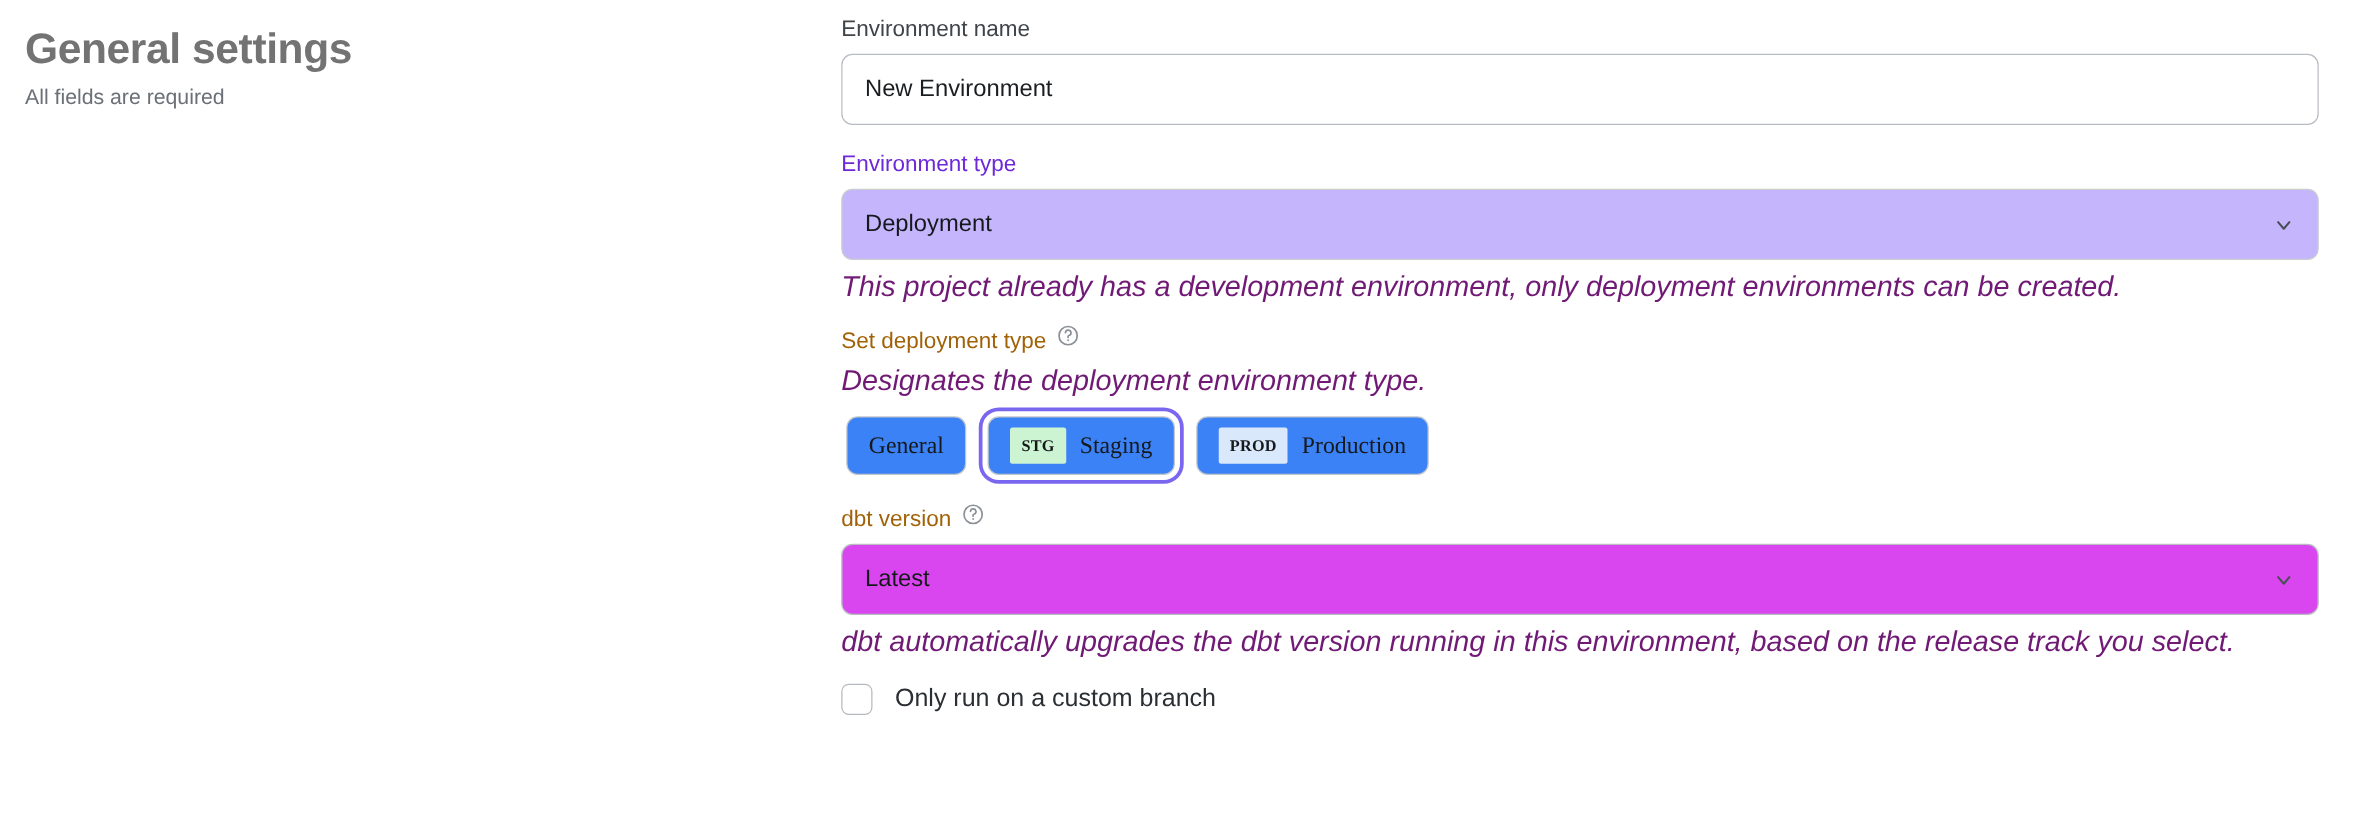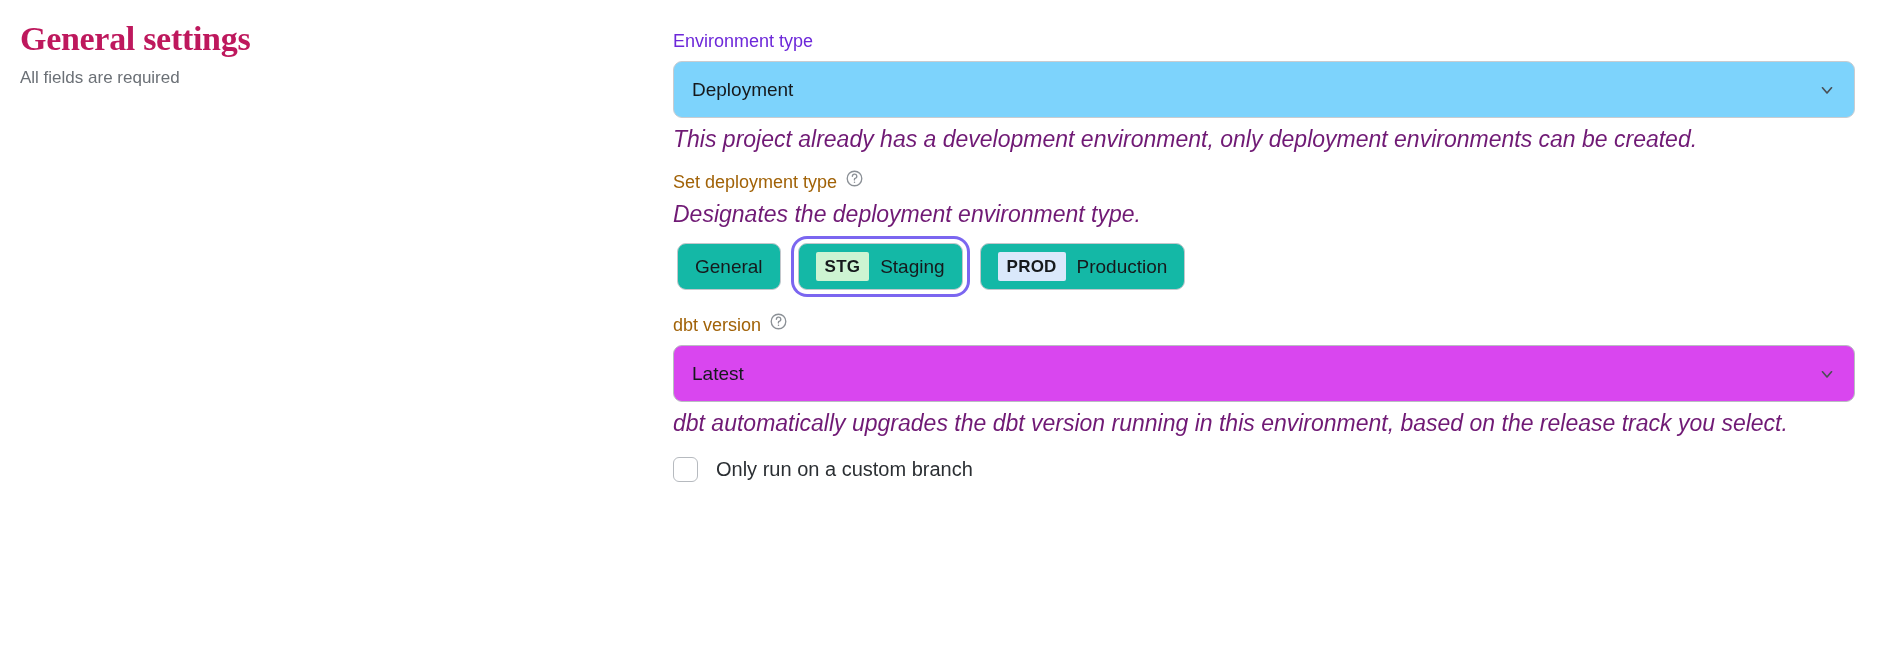--- a/index.html
+++ b/index.html
@@ -22,24 +22,23 @@
   .left-col {
     position: absolute;
     left: 20px;
     top: 18px;
     width: 600px;
   }
   .page-title {
     font-size: 34px;
     line-height: 42px;
     font-weight: 700;
-    color: #be185d;
+    color: #737373;
     letter-spacing: -0.3px;
     margin: 0;
-    font-family: Liberation Serif, serif;
   }
   .page-subtitle {
     font-size: 17px;
     line-height: 24px;
     color: #6b7076;
     margin-top: 6px;
   }
 
   
   .right-col {
@@ -87,21 +86,21 @@
     padding: 0 18px;
     outline: none;
   }
 
   .select-box {
     position: relative;
     width: 100%;
     height: 57px;
     border: 1px solid #c9ccd0;
     border-radius: 9px;
-    background: #7dd3fc;
+    background: #c4b5fd;
     display: flex;
     align-items: center;
     padding: 0 18px;
     font-size: 19px;
     color: #16191c;
     cursor: pointer;
   }
   .select-box.enabled {
     background: #d946ef;
     border-color: #b9bdc2;
@@ -144,35 +143,35 @@
     border-radius: 13px;
   }
   .seg-btn {
     display: flex;
     align-items: center;
     gap: 11px;
     height: 47px;
     padding: 0 17px;
     border: 1px solid #c3c7cc;
     border-radius: 9px;
-    background: #14b8a6;
-    font-family: Liberation Sans, sans-serif;
+    background: #3b82f6;
+    font-family: Liberation Serif, serif;
     font-size: 19px;
     color: #16191c;
     cursor: pointer;
     white-space: nowrap;
   }
   .badge {
     display: inline-flex;
     align-items: center;
     justify-content: center;
     height: 29px;
     padding: 0 9px;
     border-radius: 2px;
-    font-size: 17px;
+    font-size: 13px;
     font-weight: 700;
     color: #16191c;
     letter-spacing: 0.2px;
   }
   .badge.stg  { background: #cdf4d2; }
   .badge.prod { background: #dae8fb; }
 
   
   .check-row {
     display: flex;
@@ -200,20 +199,24 @@
 
 <div class="page">
 
   <div class="left-col">
     <div class="page-title">General settings</div>
     <div class="page-subtitle">All fields are required</div>
   </div>
 
   <div class="right-col">
 
+    <div>
+      <div class="field-label">Environment name</div>
+      <input class="text-input" type="text" value="New Environment" style="">
+    </div>
 
     <div class="block">
       <div class="field-label disabled">Environment type</div>
       <div class="select-box">
         <span>Deployment</span>
         <span class="chev">
           <svg width="18" height="18" viewBox="0 0 24 24" fill="none" stroke="currentColor" stroke-width="2.2" stroke-linecap="round" stroke-linejoin="round">
               <polyline points="6 9 12 16 18 9"></polyline>
             </svg>
         </span>

